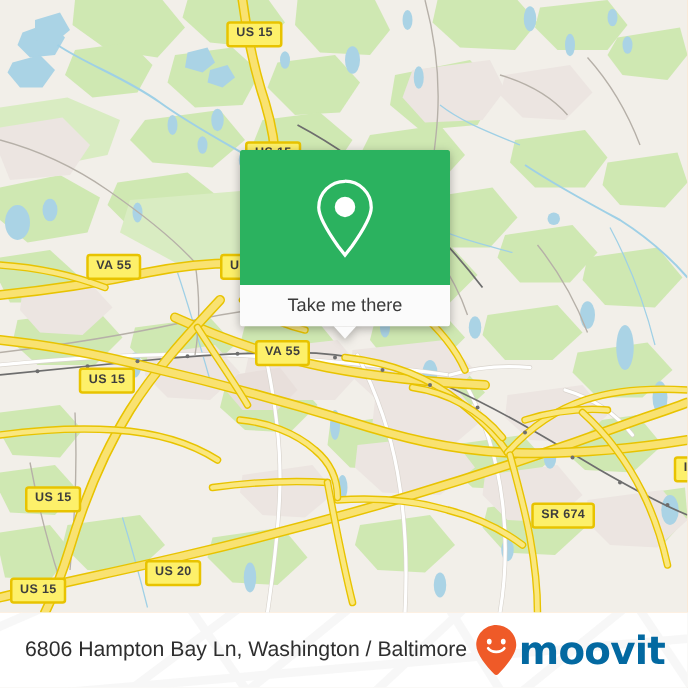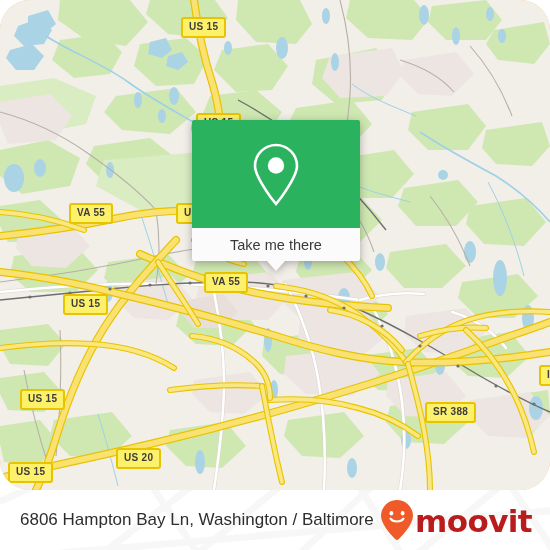--- a/index.html
+++ b/index.html
@@ -7,21 +7,21 @@
   body{
     width:550px;height:550px;overflow:hidden;
     font-family:"Liberation Sans", sans-serif;
     background:#ffffff;
   }
   #app{position:relative;width:550px;height:550px;overflow:hidden;}
 
   
   .map{
     position:absolute;left:0;top:0;width:550px;height:490px;
-    background:#fdba74;overflow:hidden;border-radius:30px;
+    background:#fdba74;overflow:hidden;
   }
   .map svg{position:absolute;left:0;top:0;}
 
   
   .shield{
     position:absolute;
     background:#fdf06a;
     border:2px solid #e8c300;
     border-radius:3px;
     color:#3d3d3d;
@@ -101,21 +101,21 @@
     padding:0 18px 0 20px;
     box-sizing:border-box;
   }
   .footer-address{
     color:#2e2e2e;font-size:17px;
     font-family:"Liberation Sans", sans-serif;
     white-space:nowrap;
   }
   .brand{display:flex;align-items:center;gap:1px;}
   .brand-word{
-    color:#b91c1c;
+    color:#0369a1;
     font-size:31px;
     font-weight:bold;
     letter-spacing:-.6px;
     font-family:"DejaVu Sans", sans-serif;
     line-height:1;
     position:relative;
     top:1px;
   }
 </style>
 </head>
@@ -350,21 +350,21 @@
 
     <div class="shield" style="left:181px;top:17px;">US 15</div>
     <div class="shield" style="left:69px;top:203px;">VA 55</div>
     <div class="shield" style="left:176px;top:203px;">US 15</div>
     <div class="shield" style="left:196px;top:113px;">US 15</div>
     <div class="shield" style="left:204px;top:272px;">VA 55</div>
     <div class="shield" style="left:63px;top:294px;">US 15</div>
     <div class="shield" style="left:20px;top:389px;">US 15</div>
     <div class="shield" style="left:116px;top:448px;">US 20</div>
     <div class="shield" style="left:8px;top:462px;">US 15</div>
-    <div class="shield" style="left:425px;top:402px;">SR 388</div>
+    <div class="shield" style="left:425px;top:402px;">SR 674</div>
     <div class="shield" style="left:539px;top:365px;">I 66</div>
 
 
   </div>
 
   <div class="popup">
     <div class="popup-top">
       <svg class="popup-pin" width="52" height="66" viewBox="0 0 52 66">
         <path d="M26 4 C14.4 4 5 13.4 5 25 C5 33 12 44 20.5 56 L26 63 L31.5 56 C40 44 47 33 47 25 C47 13.4 37.6 4 26 4 Z" fill="none" stroke="#ffffff" stroke-width="2.6"></path>
         <circle cx="26" cy="24.5" r="8.2" fill="#ffffff"></circle>

